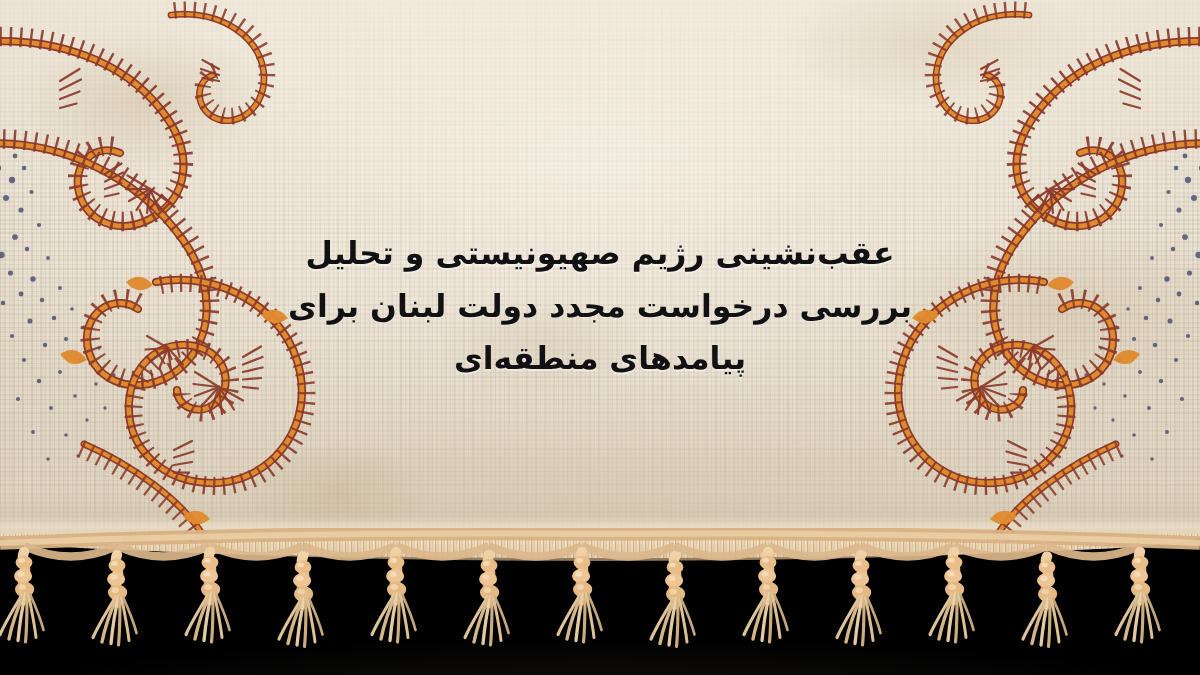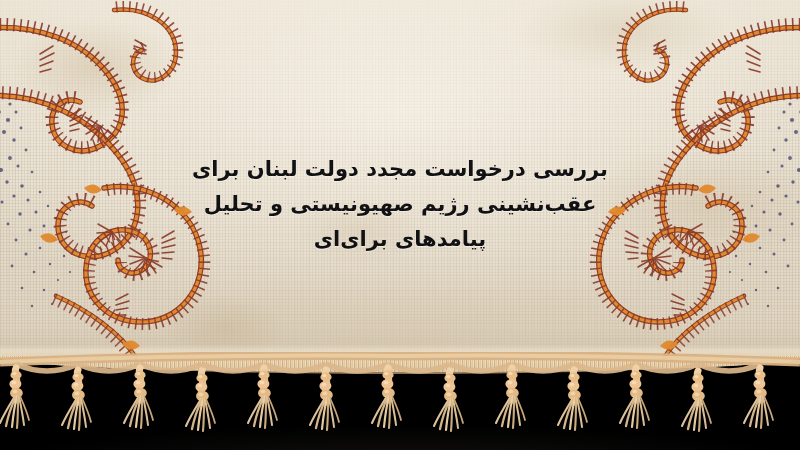--- a/index.html
+++ b/index.html
@@ -419,23 +419,23 @@
       <g fill="#e08a2e" opacity=".95">
         <path d="M 88 188 q 10 -8 18 2 q -10 8 -18 -2 z"></path>
         <path d="M 44 236 q 11 -7 18 4 q -11 7 -18 -4 z"></path>
         <path d="M 126 344 q 10 -8 18 2 q -10 8 -18 -2 z"></path>
         <path d="M 178 210 q 10 -8 18 2 q -10 8 -18 -2 z"></path>
       </g>
     </svg>
   </div>
 
   <div class="headline">
+    <span class="ln">عقب‌نشینی رژیم صهیونیستی و تحلیل</span>
     <span class="ln">بررسی درخواست مجدد دولت لبنان برای</span>
-    <span class="ln">عقب‌نشینی رژیم صهیونیستی و تحلیل</span>
-    <span class="ln">پیامدهای برای‌ای</span>
+    <span class="ln">پیامدهای منطقه‌ای</span>
   </div>
 
   <div class="fringe">
     <svg width="800" height="98" viewBox="0 0 800 98" xmlns="http://www.w3.org/2000/svg">
       <defs>
         <linearGradient id="rope" x1="0" y1="0" x2="1" y2="0">
           <stop offset="0%" stop-color="#b98a55"></stop>
           <stop offset="35%" stop-color="#eec характеристика"></stop>
           <stop offset="38%" stop-color="#efcb9a"></stop>
           <stop offset="70%" stop-color="#dba straight"></stop>

